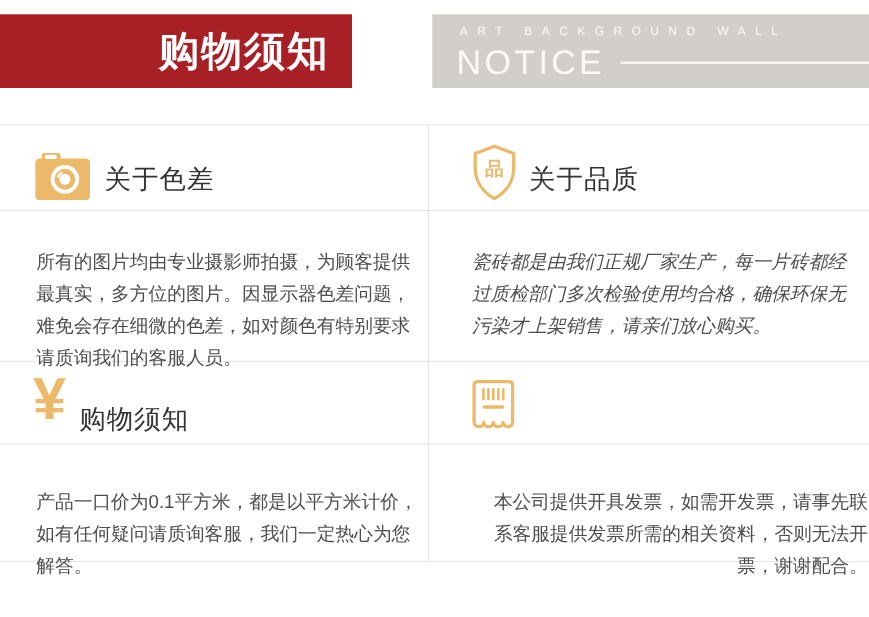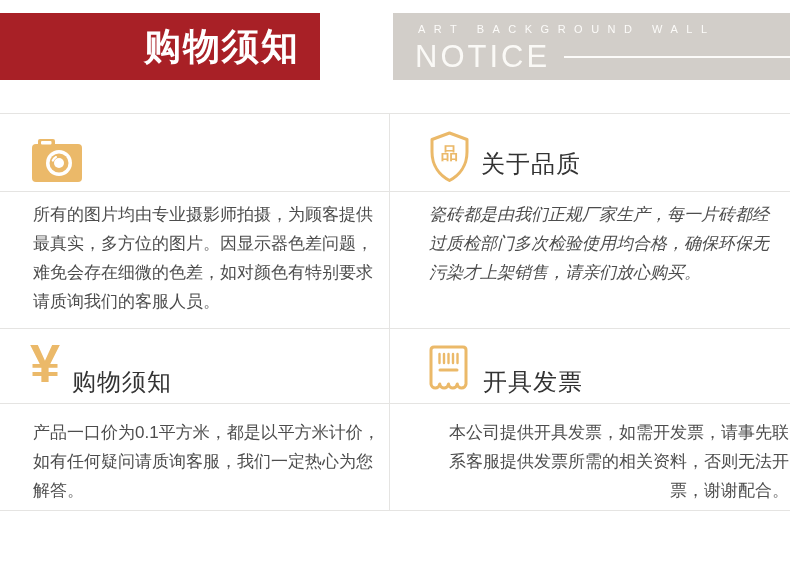--- a/index.html
+++ b/index.html
@@ -36,21 +36,21 @@
   
   .hline { position:absolute; left:0; width:790px; height:1px; background:#E5E4E2; }
   .vline { position:absolute; left:389px; top:113px; width:1px; height:397px; background:#E5E4E2; }
   
   .sec-heading {
     position:absolute; font-size:24px; color:#333333; line-height:26px;
     letter-spacing:1px; white-space:nowrap;
   }
   .sec-body {
     position:absolute; font-size:17px; line-height:29px; color:#4D4D4D;
-    white-space:pre-line; width:360px;
+    white-space:pre-line; width:360px;margin-top:24px;
   }
   .icon { position:absolute; }
   .yuan-glyph {
     position:absolute; left:30px; top:336px; font-size:54px; font-weight:bold;
     color:#EBB969; line-height:1;
   }
 </style>
 </head>
 <body>
 
@@ -78,20 +78,21 @@
     <svg width="50" height="45" viewBox="0 0 50 45">
       <rect x="0" y="7" width="50" height="38" rx="4" fill="#EBB969"></rect>
       <path d="M6,9 V4 a2,2 0 0 1 2,-2 H21 a2,2 0 0 1 2,2 V9 Z" fill="#EBB969"></path>
       <rect x="9" y="4" width="10.5" height="3.6" rx="1" fill="#ffffff"></rect>
       <circle cx="27" cy="26" r="13" fill="#ffffff"></circle>
       <circle cx="27" cy="26" r="9.5" fill="#EBB969"></circle>
       <circle cx="27" cy="26" r="5" fill="#ffffff"></circle>
       <path d="M20.8,23.5 a7,7 0 0 1 3.2,-3.4" stroke="#ffffff" stroke-width="2.2" fill="none" stroke-linecap="round"></path>
     </svg>
   </span>
+  <div class="sec-heading" style="left:95px; top:151px;">关于色差</div>
   <div class="sec-body" style="left:33px; top:200px;">所有的图片均由专业摄影师拍摄，为顾客提供
 最真实，多方位的图片。因显示器色差问题，
 难免会存在细微的色差，如对颜色有特别要求
 请质询我们的客服人员。</div>
 
   <span class="icon" style="left:429px; top:131px;">
     <svg width="41" height="52" viewBox="0 0 41 52">
       <path d="M20.5,2 L38,8.5 V21 C38,35 30,44.5 20.5,49.5 C11,44.5 3,35 3,21 V8.5 Z" fill="none" stroke="#EBB969" stroke-width="3" stroke-linejoin="round"></path>
       <text x="20.5" y="28" text-anchor="middle" font-size="17" font-weight="bold" fill="#EBB969">品</text>
     </svg>
@@ -117,18 +118,17 @@
       <g stroke="#EBB969" stroke-width="2.4" stroke-linecap="round">
         <line x1="11.5" y1="10" x2="11.5" y2="19"></line>
         <line x1="16" y1="10" x2="16" y2="19"></line>
         <line x1="20.5" y1="10" x2="20.5" y2="19"></line>
         <line x1="25" y1="10" x2="25" y2="19"></line>
         <line x1="29.5" y1="10" x2="29.5" y2="19"></line>
       </g>
       <line x1="12" y1="26" x2="29" y2="26" stroke="#EBB969" stroke-width="3" stroke-linecap="round"></line>
     </svg>
   </span>
-  <div class="sec-heading" style="left:483px; top:369px;">开具发票</div>
   <div class="sec-body" style="left:429px; top:418px;text-align:right;">本公司提供开具发票，如需开发票，请事先联
 系客服提供发票所需的相关资料，否则无法开
 票，谢谢配合。</div>
 
 </div>
 
 </body></html>

